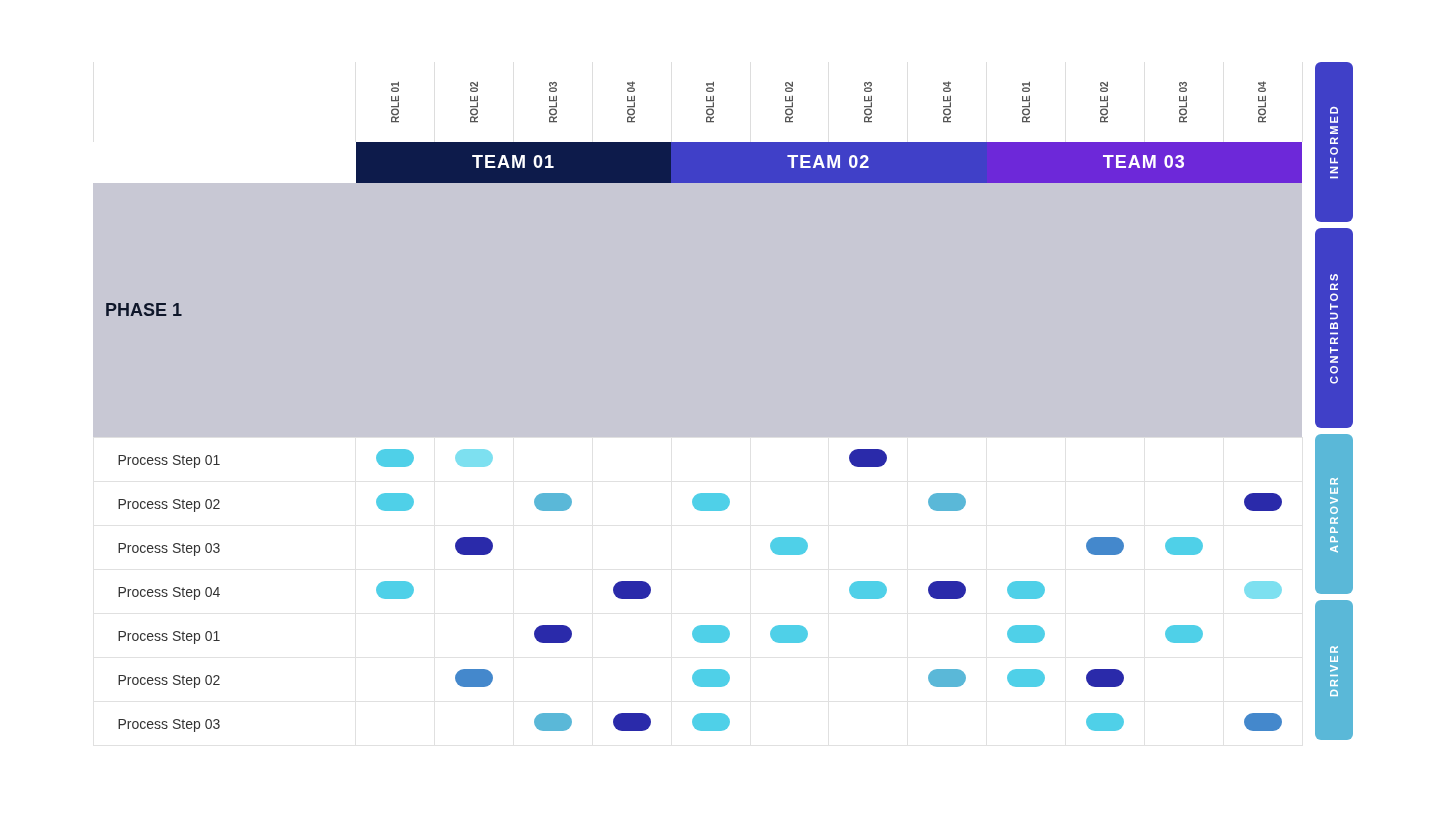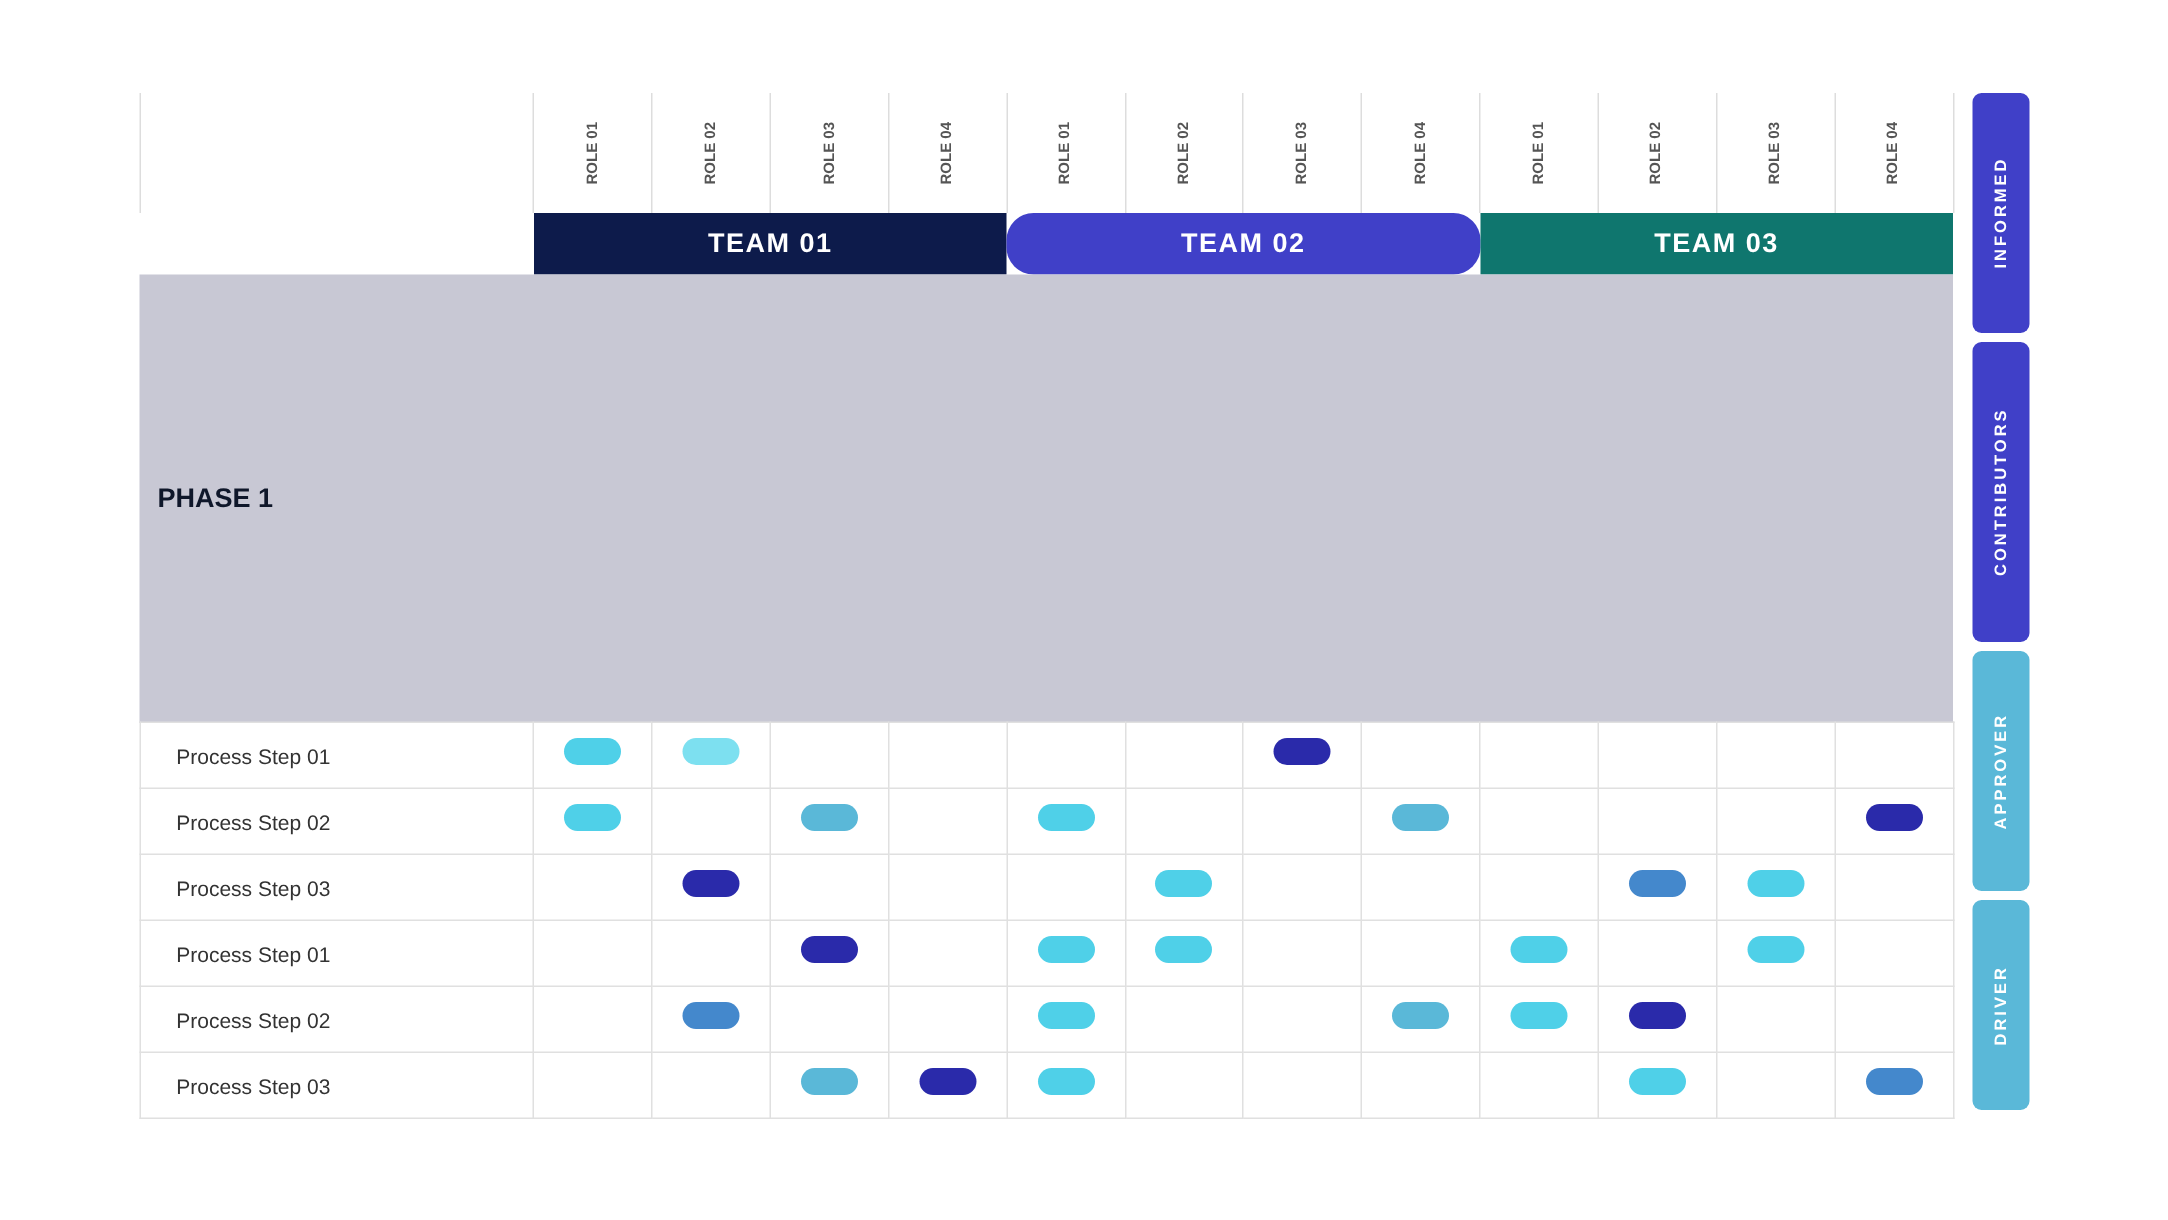--- a/index.html
+++ b/index.html
@@ -72,22 +72,22 @@
       padding: 10px 0;
       letter-spacing: 1px;
       margin-left: 18px;
     }
 
     .team-header-row .label-col {
       background: transparent;
     }
 
     .team1-header { background: #0d1b4b; }
-    .team2-header { background: #4040c8; border-radius: 18px; }
-    .team3-header { background: #0f766e; }
+    .team2-header { background: #4040c8; }
+    .team3-header { background: #6d28d9; }
 
     
     .phase-row td {
       background: #c8c8d4;
       font-size: 18px;
       font-weight: 900;
       color: #0f172a;
       padding: 8px 12px;
       border: none;
     }
@@ -230,20 +230,35 @@
           <td></td>
           <td><span class="pill pill-cyan" style="background: rgb(79, 208, 232);"></span></td>
           <td></td>
           <td></td>
           <td></td>
           <td><span class="pill pill-medium-blue" style="background: rgb(68, 136, 204);"></span></td>
           <td><span class="pill pill-cyan" style="background: rgb(79, 208, 232);"></span></td>
           <td></td>
         </tr>
         <tr class="data-row">
+          <td class="step-label">Process Step 04</td>
+          <td><span class="pill pill-cyan" style="background: rgb(79, 208, 232);"></span></td>
+          <td></td>
+          <td></td>
+          <td><span class="pill pill-dark-blue" style="background: rgb(42, 42, 170);"></span></td>
+          <td></td>
+          <td></td>
+          <td><span class="pill pill-cyan" style="background: rgb(79, 208, 232);"></span></td>
+          <td><span class="pill pill-dark-blue" style="background: rgb(42, 42, 170);"></span></td>
+          <td><span class="pill pill-cyan" style="background: rgb(79, 208, 232);"></span></td>
+          <td></td>
+          <td></td>
+          <td><span class="pill pill-light-cyan" style="background: rgb(125, 224, 240);"></span></td>
+        </tr>
+        <tr class="data-row">
           <td class="step-label">Process Step 01</td>
           <td></td>
           <td></td>
           <td><span class="pill pill-dark-blue" style="background: rgb(42, 42, 170);"></span></td>
           <td></td>
           <td><span class="pill pill-cyan" style="background: rgb(79, 208, 232);"></span></td>
           <td><span class="pill pill-cyan" style="background: rgb(79, 208, 232);"></span></td>
           <td></td>
           <td></td>
           <td><span class="pill pill-cyan" style="background: rgb(79, 208, 232);"></span></td>

